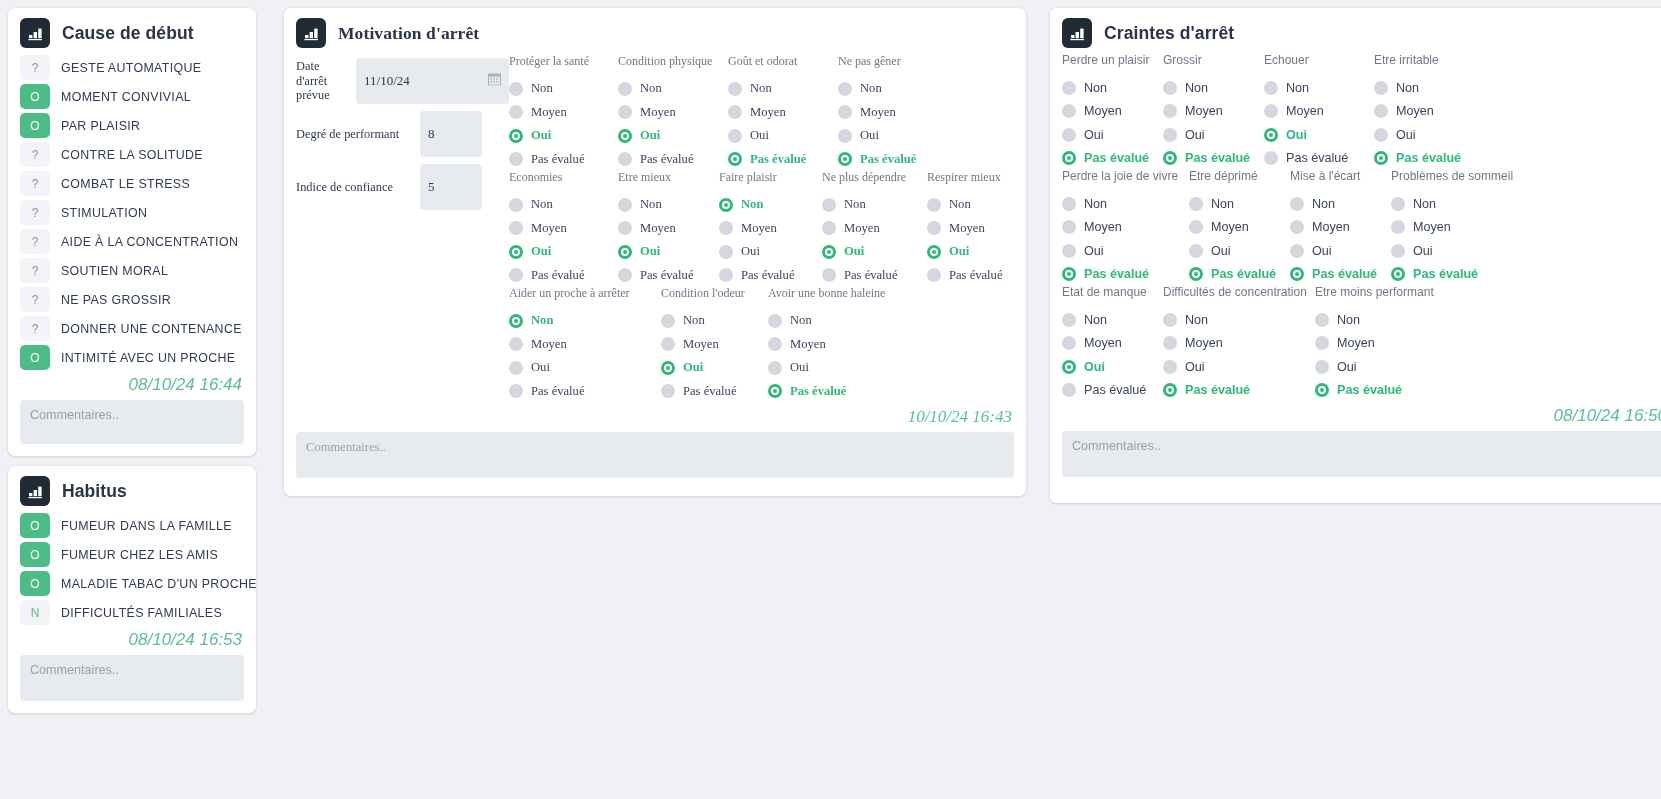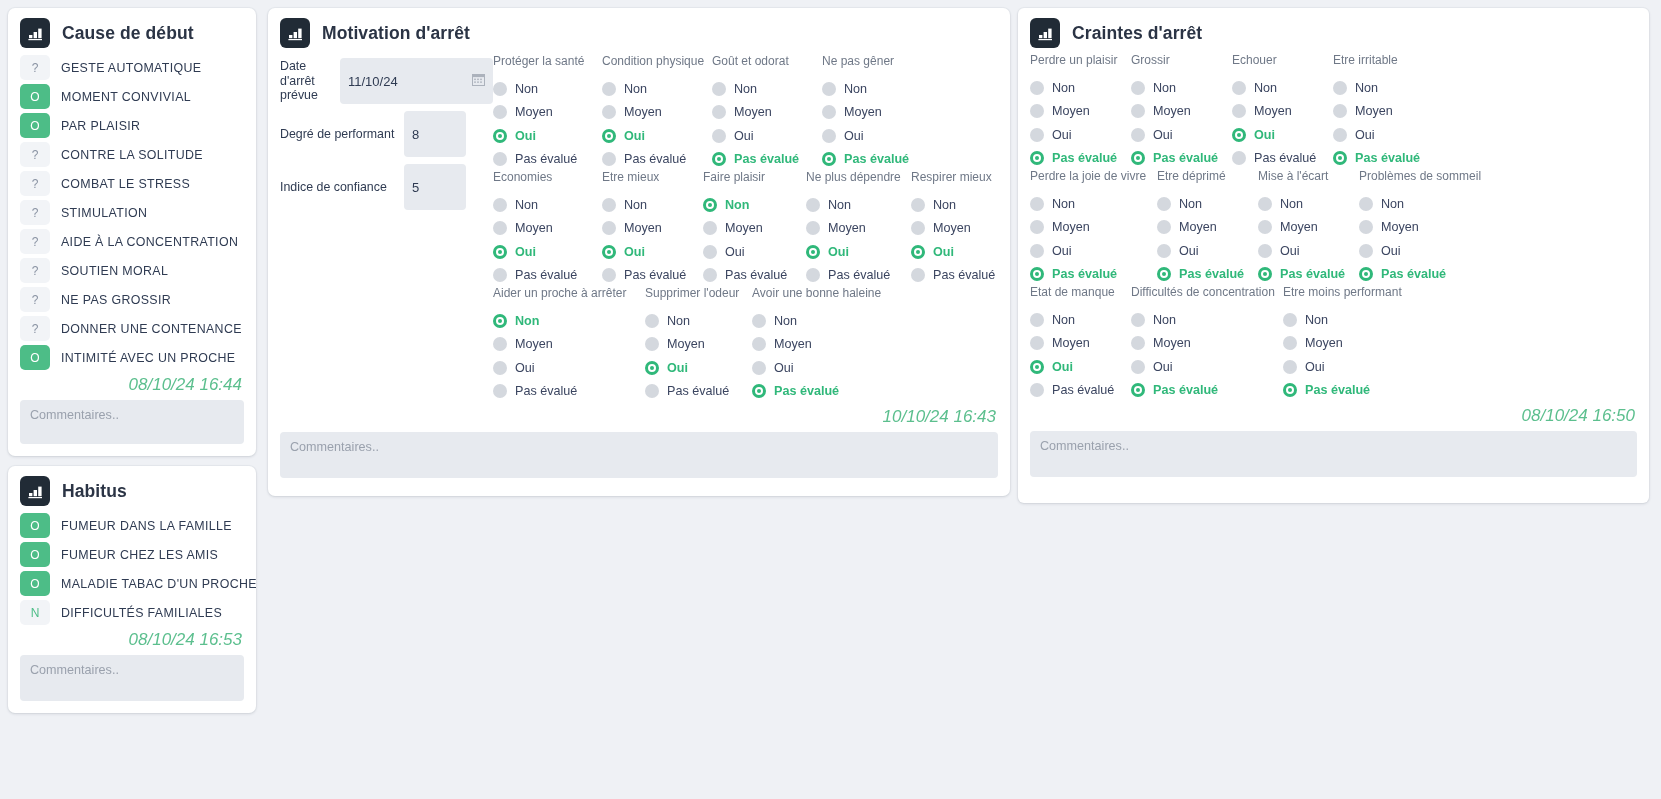--- a/index.html
+++ b/index.html
@@ -9,21 +9,21 @@
     width: 1661px; height: 799px;
     background: #eff1f5;
     font-family: "Liberation Sans", sans-serif;
     overflow: hidden;
   }
   .page {
     position: relative;
     width: 1661px; height: 799px;
     display: flex;
     align-items: flex-start;
-    gap: 0;
+    gap: 16px;
   }
 
   
   .card {
     background: #ffffff;
     border-radius: 7px;
     box-shadow: 0 1px 3px rgba(40,50,70,.14), 0 0 0 1px rgba(40,50,70,.03);
     padding: 10px 12px 12px 12px;
   }
 
@@ -102,21 +102,21 @@
     color: #9aa1ad;
   }
   .comment-box.tall { height: 46px; }
 
   
   .col-mid {
     flex: 0 0 752px;
     width: 752px;
     padding: 8px 4px 8px 6px;
   }
-  .card-mid { min-height: 484px; padding-bottom: 18px; }
+  .card-mid { min-height: 484px; padding-bottom: 18px; font-family: Liberation Serif, serif; }
 
   .mid-body { display: flex; align-items: flex-start; }
 
   .form-col {
     width: 213px;
     flex: 0 0 213px;
     padding-top: 4px;
   }
   .form-row {
     display: flex;
@@ -545,21 +545,21 @@
                 <div class="opt">
                   <span class="radio"></span>
                   <span class="opt-label">Oui</span>
                 </div>
                 <div class="opt">
                   <span class="radio"></span>
                   <span class="opt-label">Pas évalué</span>
                 </div>
               </div>
               <div class="group" style="width: 107px;">
-                <div class="group-title">Supprimer l'odeur</div>
+                <div class="group-title">Condition l'odeur</div>
                 <div class="opt">
                   <span class="radio"></span>
                   <span class="opt-label">Non</span>
                 </div>
                 <div class="opt">
                   <span class="radio"></span>
                   <span class="opt-label">Moyen</span>
                 </div>
                 <div class="opt sel">
                   <span class="radio on"></span>
@@ -664,21 +664,21 @@
               </div>
               <div class="opt sel">
                 <span class="radio on"></span>
                 <span class="opt-label">Oui</span>
               </div>
               <div class="opt">
                 <span class="radio"></span>
                 <span class="opt-label">Pas évalué</span>
               </div>
             </div>
-            <div class="group" style="width: 101px;">
+            <div class="group" style="width: 101px; margin-left: 9px;">
               <div class="group-title">Etre irritable</div>
               <div class="opt">
                 <span class="radio"></span>
                 <span class="opt-label">Non</span>
               </div>
               <div class="opt">
                 <span class="radio"></span>
                 <span class="opt-label">Moyen</span>
               </div>
               <div class="opt">

